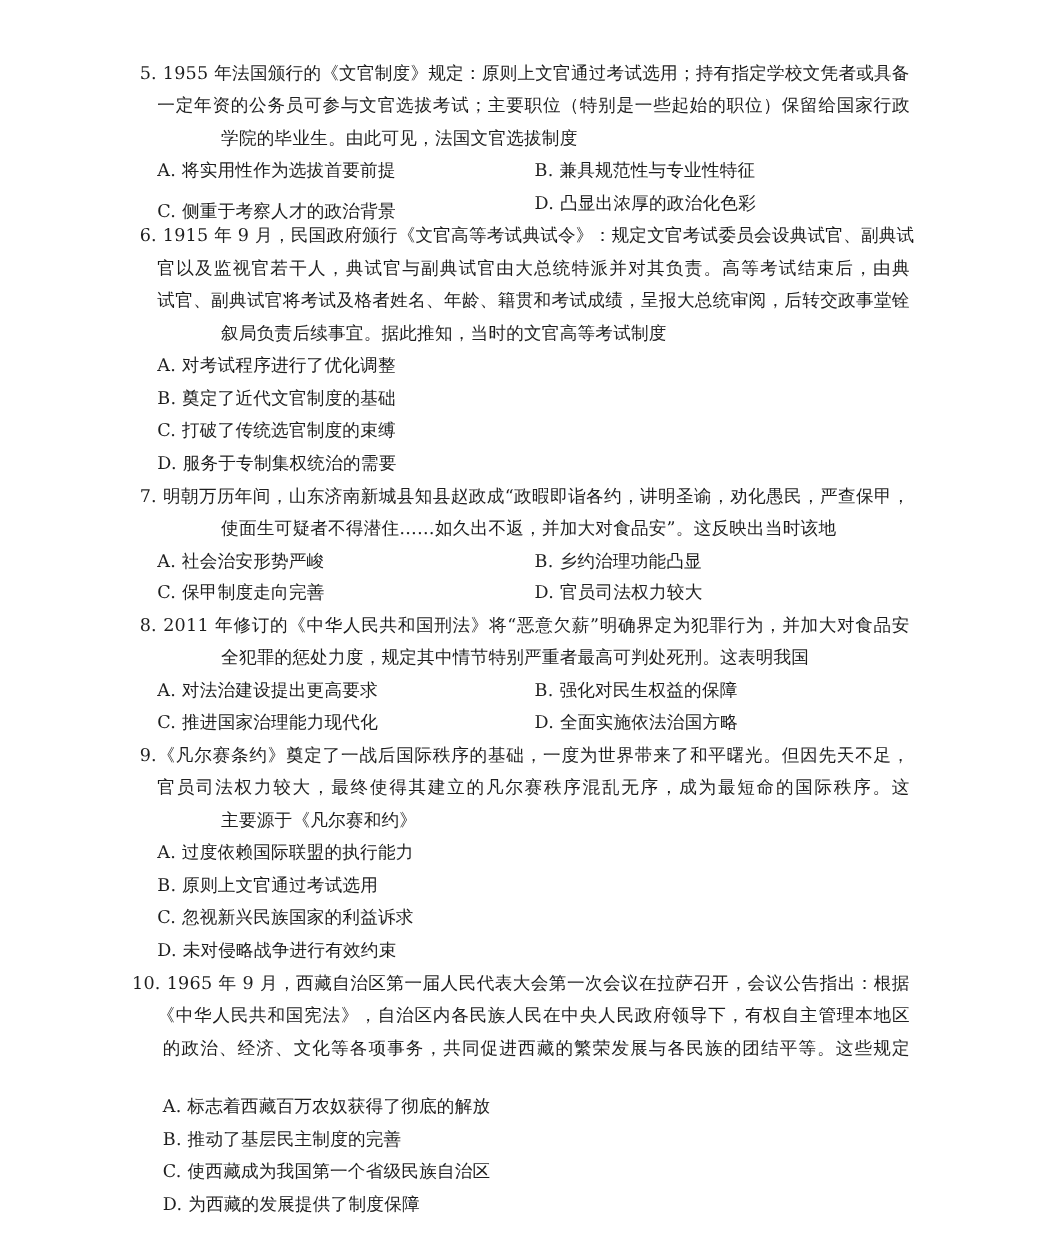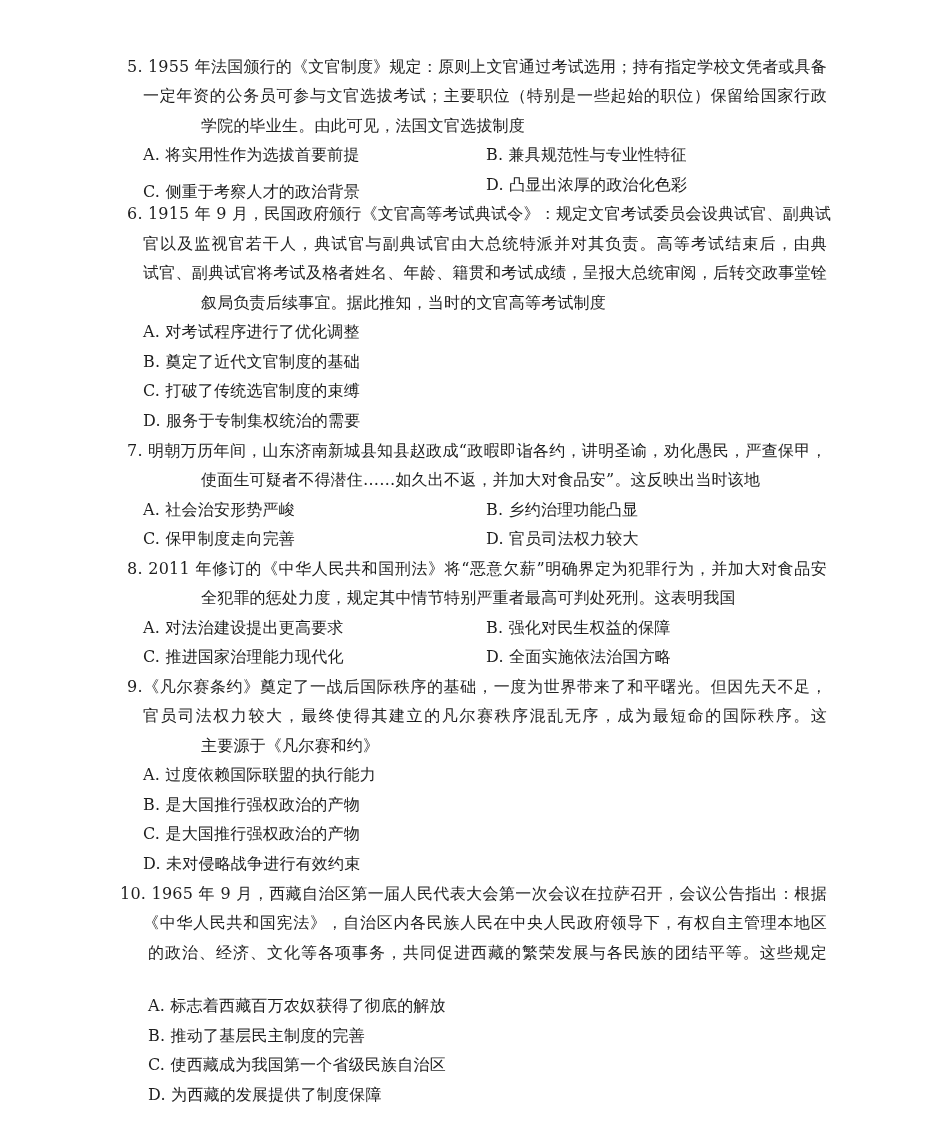--- a/index.html
+++ b/index.html
@@ -65,22 +65,22 @@
     <div class="line opt-right" style="top:618px">B. 强化对民生权益的保障</div>
     <div class="line opt" style="top:647px">C. 推进国家治理能力现代化</div>
     <div class="line opt-right" style="top:647px">D. 全面实施依法治国方略</div>
   </div>
 
   <div class="question">
     <div class="line stem-first" style="top:677px">9.《凡尔赛条约》奠定了一战后国际秩序的基础，一度为世界带来了和平曙光。但因先天不足，</div>
     <div class="line stem-cont" style="top:706px">官员司法权力较大，最终使得其建立的凡尔赛秩序混乱无序，成为最短命的国际秩序。这</div>
     <div class="line stem-last" style="top:736px">主要源于《凡尔赛和约》</div>
     <div class="line opt" style="top:765px">A. 过度依赖国际联盟的执行能力</div>
-    <div class="line opt" style="top:795px">B. 是大国推行强权政治的产物</div>
-    <div class="line opt" style="top:824px">C. 是大国推行强权政治的产物</div>
+    <div class="line opt" style="top:795px">B. 原则上文官通过考试选用</div>
+    <div class="line opt" style="top:824px">C. 忽视新兴民族国家的利益诉求</div>
     <div class="line opt" style="top:854px">D. 未对侵略战争进行有效约束</div>
   </div>
 
   <div class="question q10">
     <div class="line stem-first" style="top:884px">10. 1965 年 9 月，西藏自治区第一届人民代表大会第一次会议在拉萨召开，会议公告指出：根据</div>
     <div class="line stem-cont" style="top:913px; left:143px; width:684px">《中华人民共和国宪法》，自治区内各民族人民在中央人民政府领导下，有权自主管理本地区</div>
     <div class="line stem-cont" style="top:943px">的政治、经济、文化等各项事务，共同促进西藏的繁荣发展与各民族的团结平等。这些规定</div>
     <div class="line opt" style="top:972px">A. 标志着西藏百万农奴获得了彻底的解放</div>
     <div class="line opt" style="top:1002px">B. 推动了基层民主制度的完善</div>
     <div class="line opt" style="top:1031px">C. 使西藏成为我国第一个省级民族自治区</div>

